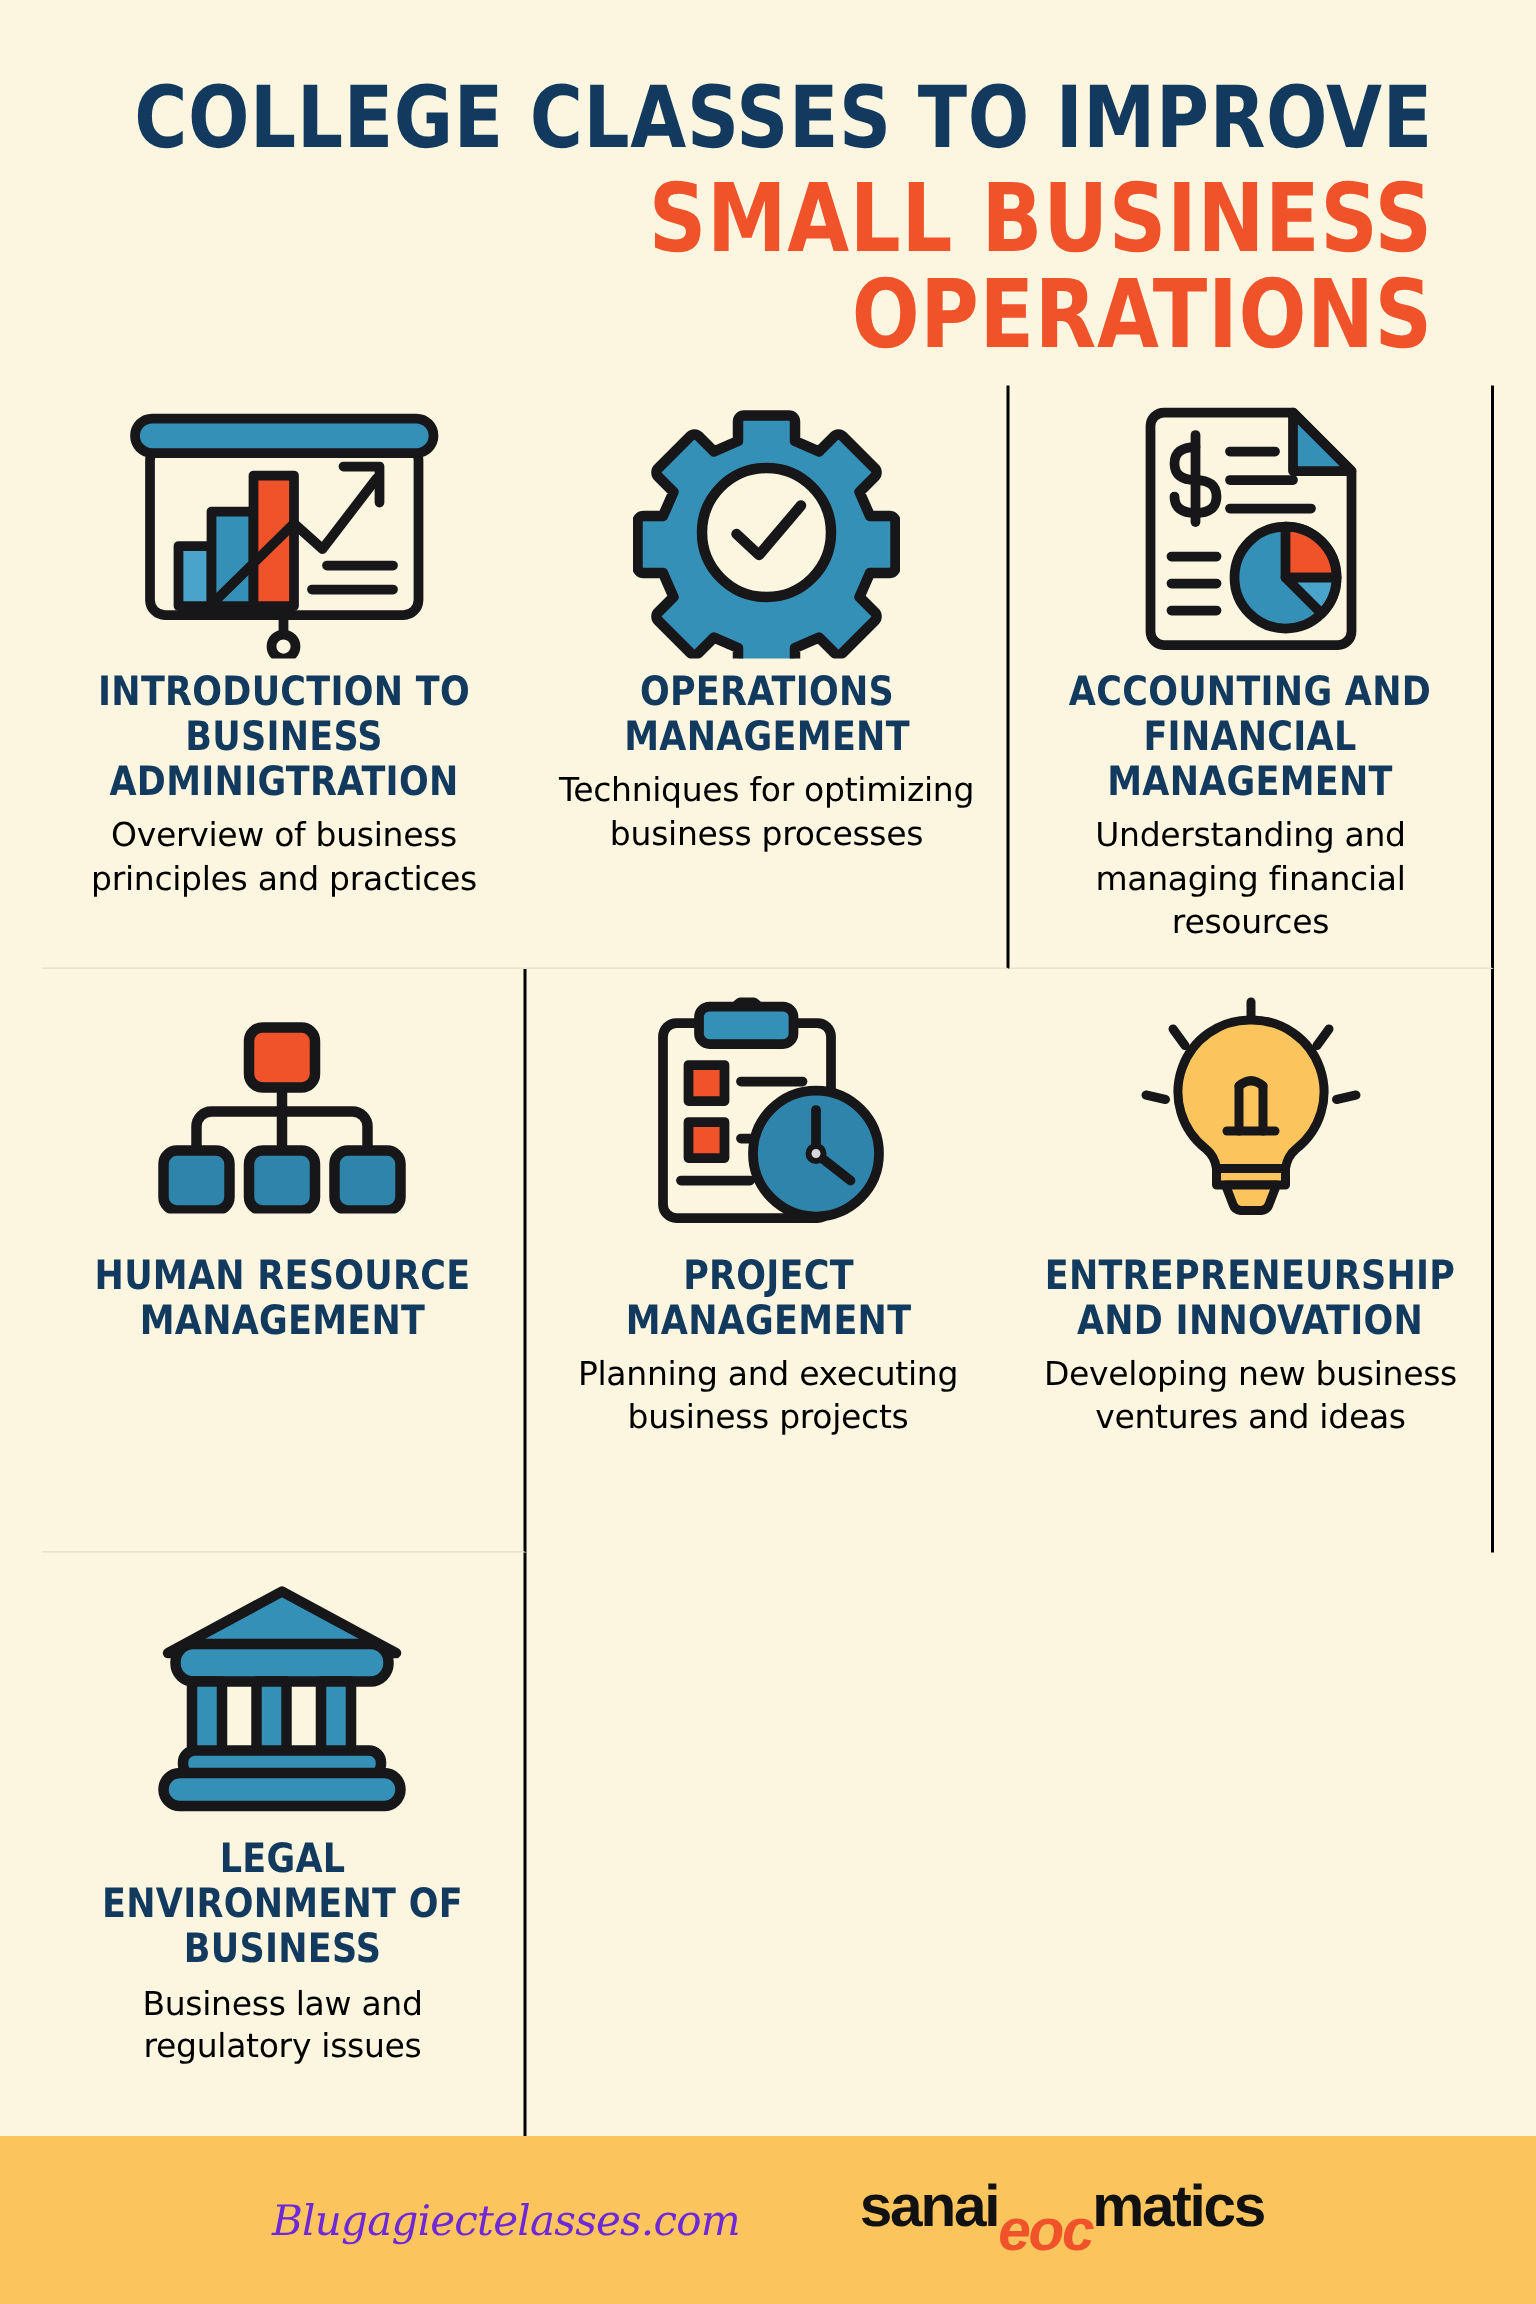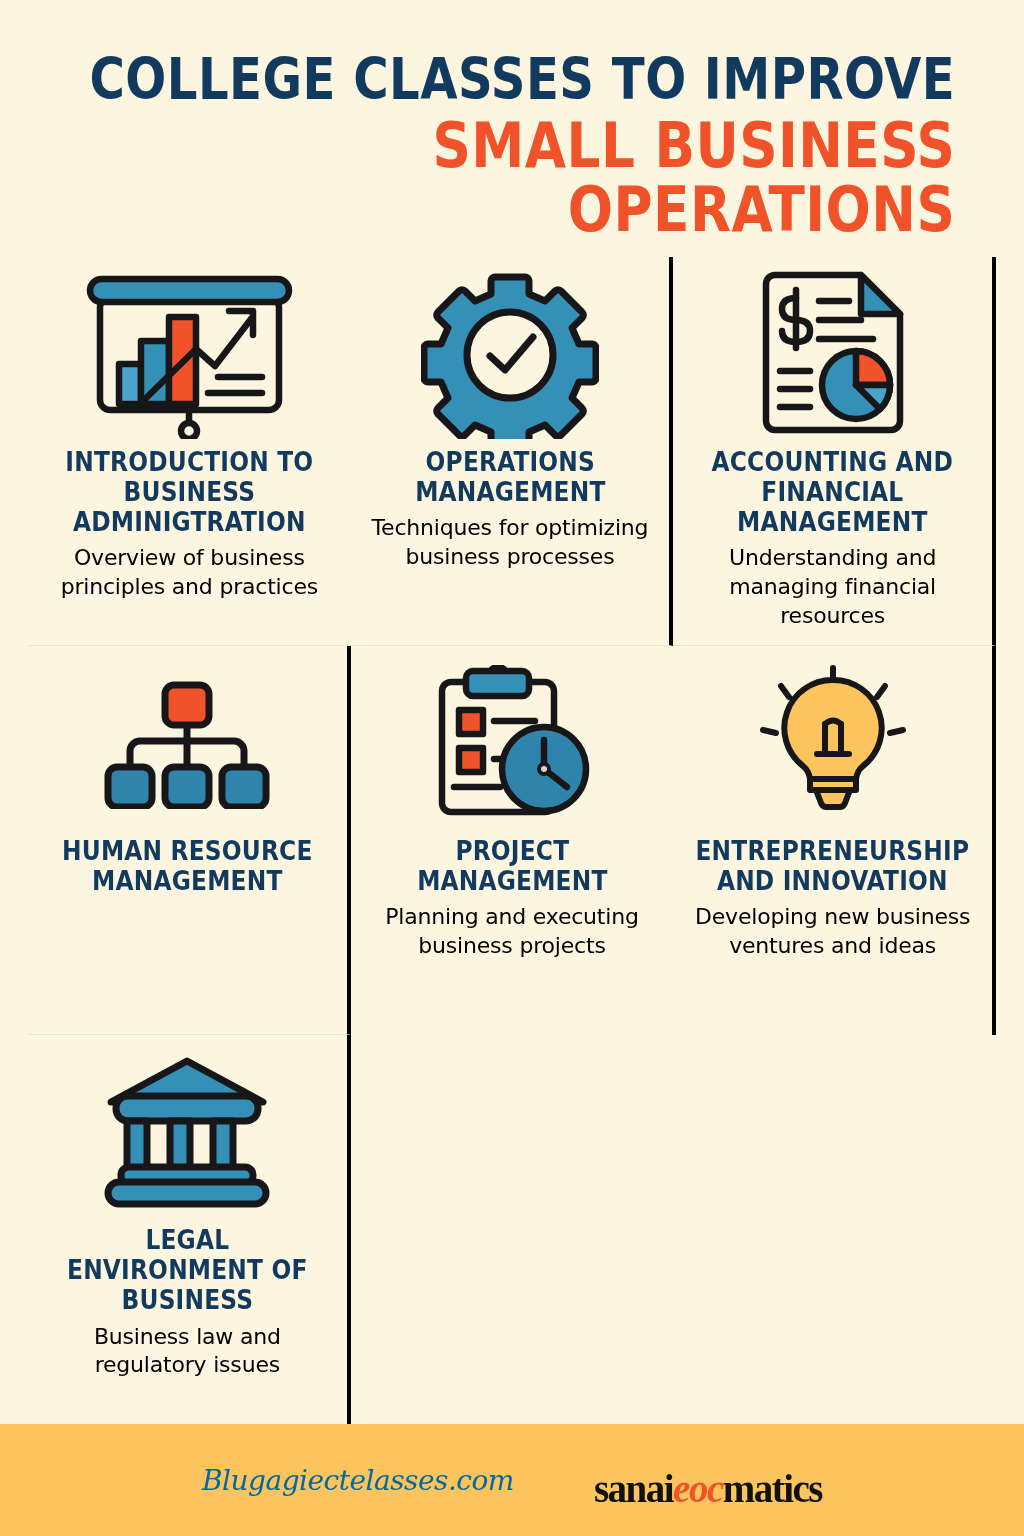--- a/index.html
+++ b/index.html
@@ -43,21 +43,21 @@
     padding:4px 28px 0 28px;
   }
   .cell {
     position:relative;
     display:flex; flex-direction:column;
     align-items:center;
     padding:12px 14px 10px 14px;
   }
   
   .cell.c1, .cell.c2, .cell.c4, .cell.c5, .cell.c7, .cell.c8 {
-    border-right:4px solid #000000;
+    border-right:2px solid #000000;
   }
   .cell.c0,.cell.c1,.cell.c2,.cell.c3,.cell.c4,.cell.c5 {
     border-bottom:1px solid #EBE3C9;
   }
 
   .icon-wrap {
     height:172px;
     display:flex; align-items:center; justify-content:center;
     margin-bottom:6px;
   }
@@ -88,31 +88,31 @@
     background:#FBC45C;
     display:flex;
     align-items:center;
     justify-content:center;
     gap:80px;
   }
   .footer-site {
     font-family:"DejaVu Serif","Liberation Serif",serif;
     font-style:italic;
     font-size:28px;
-    color:#0369a1;
+    color:#6d28d9;
     letter-spacing:-0.5px;
   }
   .brand {
-    font-family:Liberation Serif, serif;
+    font-family:Liberation Sans, sans-serif;
     font-weight:bold;
     font-size:39px;
     letter-spacing:-1.5px;
     color:#111111;
     display:flex;
-    align-items:flex-end;
+    align-items:flex-start;
   }
   .brand .mid { color:#F0532A; font-style:italic;margin-top:16px; }
 </style>
 </head>
 <body>
 
 <div class="poster">
 
   <div class="title-block">
     <div class="title-line title-line-1">COLLEGE CLASSES TO IMPROVE</div>

